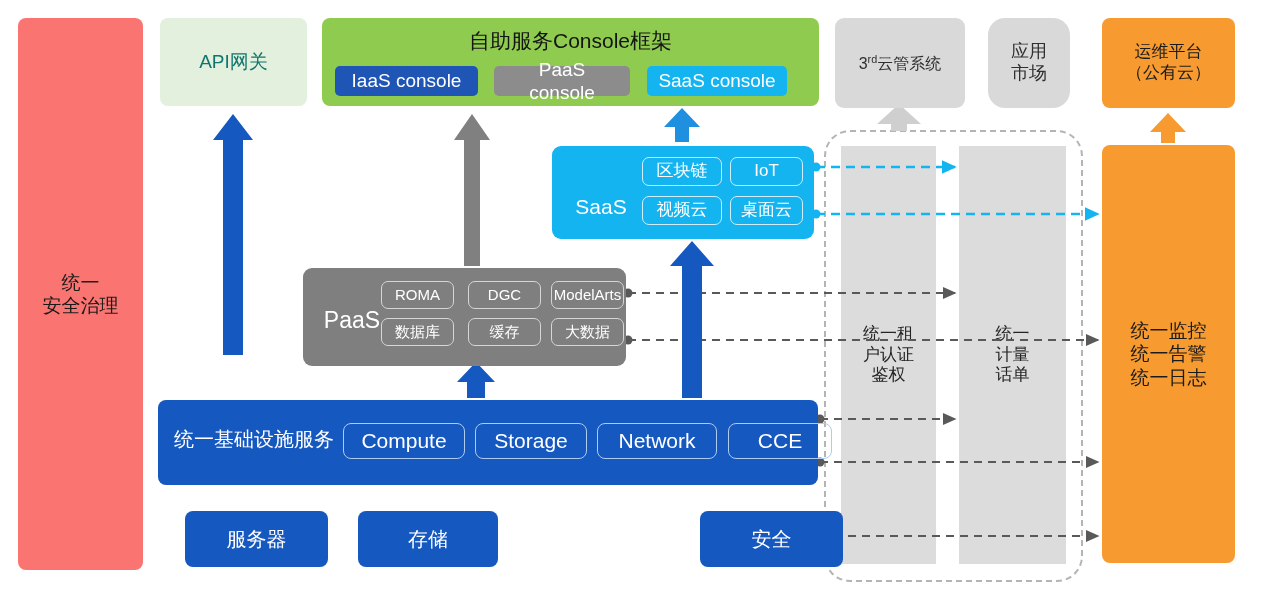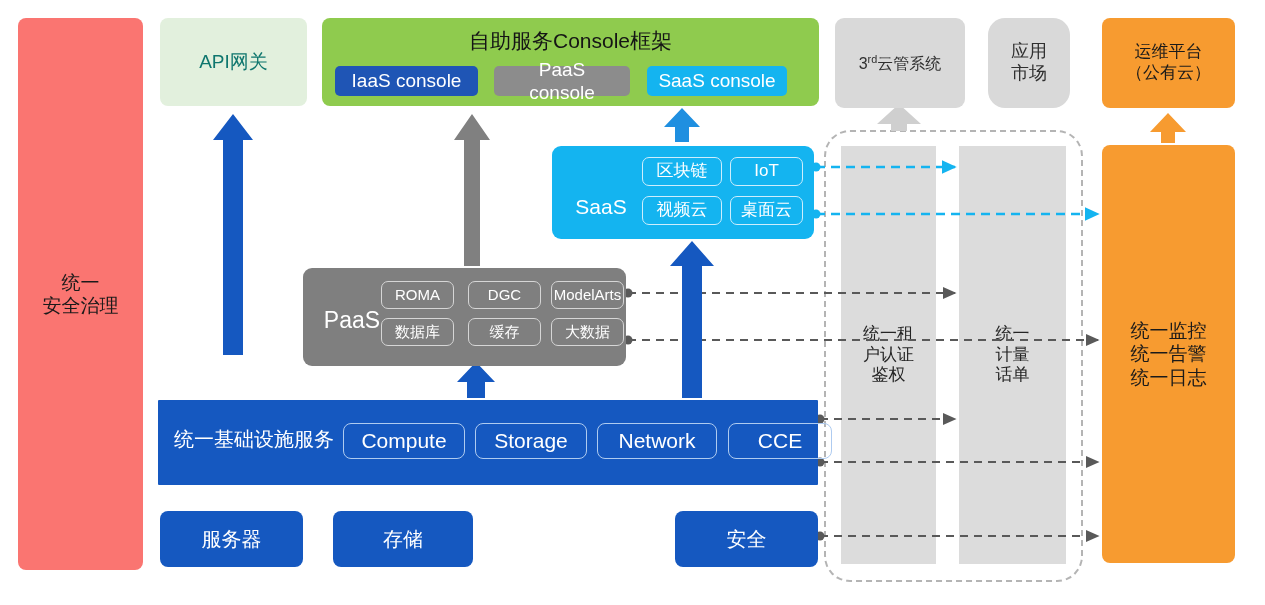--- a/index.html
+++ b/index.html
@@ -138,21 +138,21 @@
     border-radius:7px;
     display:flex; align-items:center; justify-content:center;
     color:#ffffff;
     font-size:15px;
     box-sizing:border-box;
   }
   
   #iaas-bar{
     left:158px; top:400px; width:660px; height:85px;
     background:#1558c0;
-    border-radius:1px;
+    border-radius:8px;
     display:block;
   }
   #iaas-label{
     position:absolute; left:16px; top:27px;
     color:#ffffff; font-size:20px;
   }
   .iaas-chip{
     position:absolute;
     top:23px;
     height:36px;
@@ -166,20 +166,21 @@
   
   .hw-box{
     position:absolute;
     top:511px;
     height:56px;
     background:#1558c0;
     border-radius:8px;
     display:flex; align-items:center; justify-content:center;
     color:#ffffff;
     font-size:20px;
+    margin-left:25px;
   }
   
   #band-auth{
     left:841px; top:146px; width:95px; height:418px;
     background:#dcdcdc;
     color:#242424;
     font-size:17px;
   }
   #band-meter{
     left:959px; top:146px; width:107px; height:418px;

